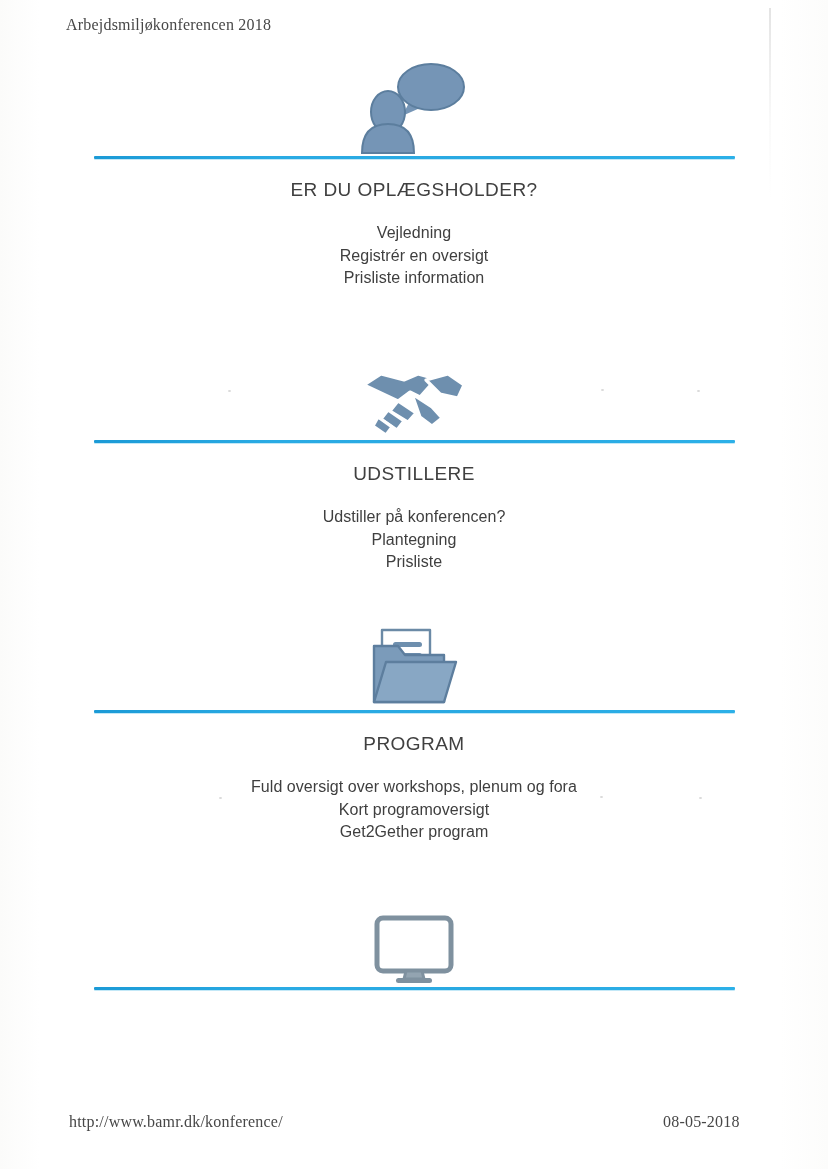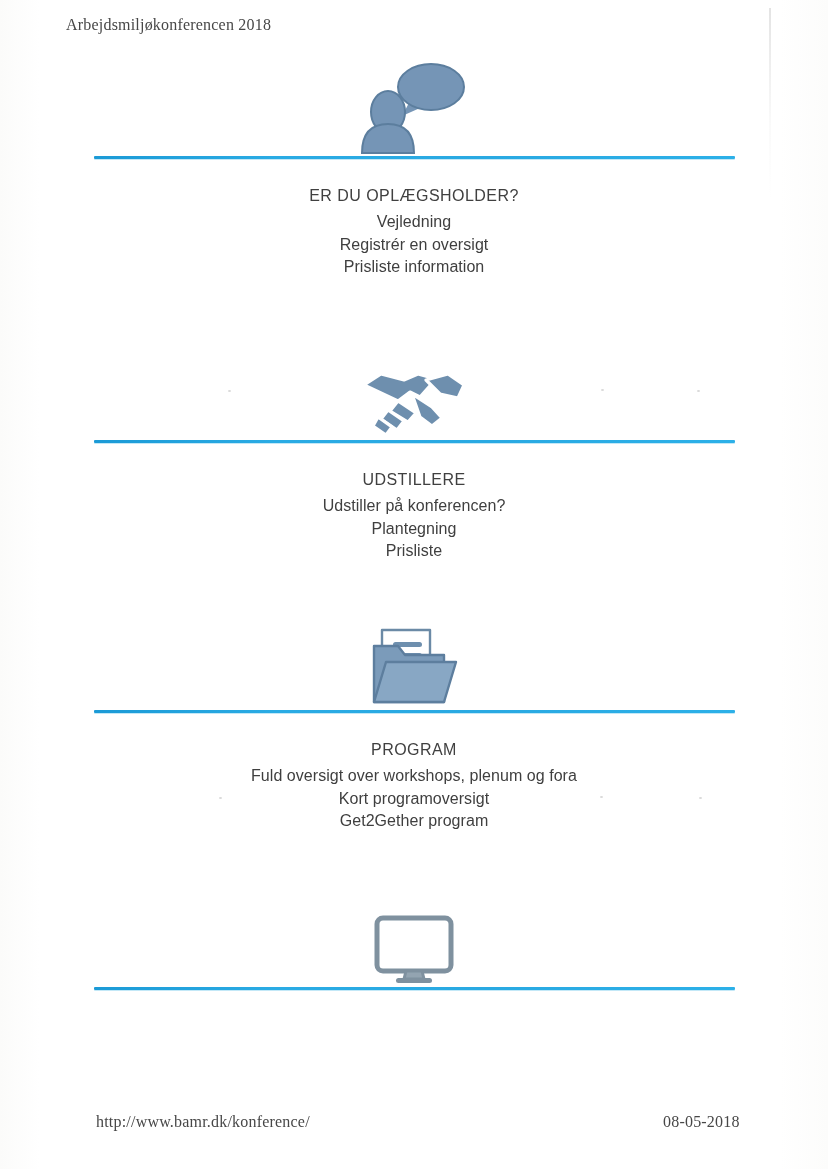--- a/index.html
+++ b/index.html
@@ -46,21 +46,21 @@
   
   .print-meta {
     position: absolute;
     font-family: "Liberation Serif", serif;
     font-size: 16px;
     color: #474747;
     letter-spacing: .2px;
     white-space: nowrap;
   }
   #doc-header { left: 66px; top: 16px; }
-  #doc-footer-url { left: 69px; top: 1113px; margin-left: 27px; }
+  #doc-footer-url { left: 69px; top: 1113px; }
   #doc-footer-date { left: 663px; top: 1113px; }
 
   
   .section {
     position: absolute;
     left: 0;
     width: 828px;
   }
   .icon-wrap {
     width: 828px;
@@ -72,29 +72,29 @@
     position: relative;
     margin: 0 auto;
     width: 641px;
     height: 3px;
     background: linear-gradient(90deg, #1b9ad6 0%, #2aabe4 28%, #29a9e2 62%, #2cb0e8 100%);
     border-radius: 1px;
     box-shadow: 0 1px 0 rgba(41,171,226,.28);
   }
   .sec-title {
     text-align: center;
-    font-size: 16px;
+    font-size: 19px;
     letter-spacing: .45px;
     color: #404040;
-    margin-top: 28px;
+    margin-top: 20px;
     font-weight: 400;
   }
   .links {
     text-align: center;
-    margin-top: 6px;
+    margin-top: 21px;
   }
   .links .link-line {
     font-size: 16px;
     line-height: 22.5px;
     color: #3f3f3f;
     letter-spacing: .05px;
   }
 
   
   #section-oplaegsholder { top: 56px; }

